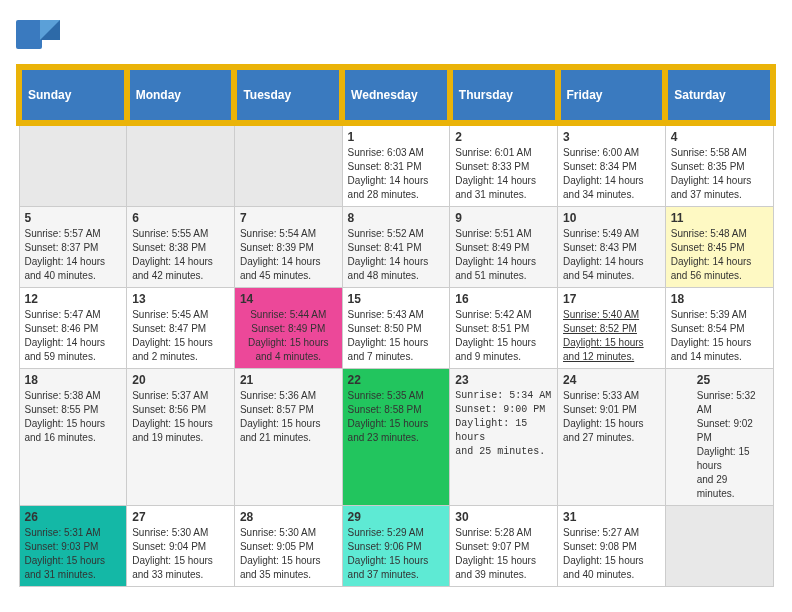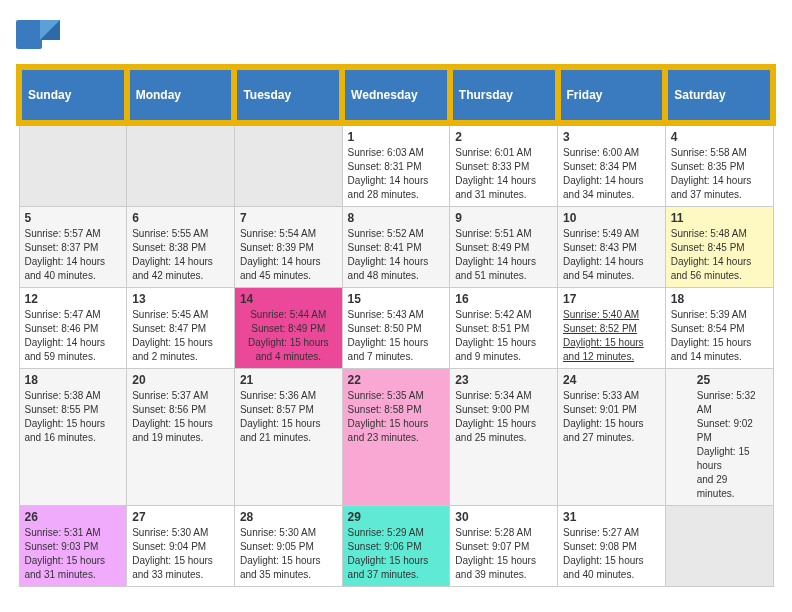--- a/index.html
+++ b/index.html
@@ -266,51 +266,51 @@
 Daylight: 15 hours
 and 19 minutes.</div>
         </td>
         <td style="background-color: rgb(245, 245, 245);">
           <span class="day-number">21</span>
           <div class="day-info" style="white-space: pre-line;">Sunrise: 5:36 AM
 Sunset: 8:57 PM
 Daylight: 15 hours
 and 21 minutes.</div>
         </td>
-        <td style="background-color: #f9a8d4;">
+        <td style="background-color: #22c55e;">
           <span class="day-number">22</span>
           <div class="day-info" style="white-space: pre-line;">Sunrise: 5:35 AM
 Sunset: 8:58 PM
 Daylight: 15 hours
 and 23 minutes.</div>
         </td>
         <td style="background-color: rgb(245, 245, 245);">
           <span class="day-number">23</span>
-          <div class="day-info" style="white-space: pre-line;">Sunrise: 5:34 AM
+          <div class="day-info" style="white-space: pre-line; font-family: Liberation Mono, monospace;">Sunrise: 5:34 AM
 Sunset: 9:00 PM
 Daylight: 15 hours
 and 25 minutes.</div>
         </td>
         <td style="background-color: rgb(245, 245, 245);">
           <span class="day-number">24</span>
           <div class="day-info" style="white-space: pre-line;">Sunrise: 5:33 AM
 Sunset: 9:01 PM
 Daylight: 15 hours
 and 27 minutes.</div>
         </td>
         <td style="background-color: rgb(245, 245, 245); padding-left: 31px;">
           <span class="day-number">25</span>
           <div class="day-info" style="white-space: pre-line;">Sunrise: 5:32 AM
 Sunset: 9:02 PM
 Daylight: 15 hours
 and 29 minutes.</div>
         </td>
       </tr>
       <tr>
-        <td style="background-color: #f0abfc;">
+        <td style="background-color: #14b8a6;">
           <span class="day-number">26</span>
           <div class="day-info" style="white-space: pre-line;">Sunrise: 5:31 AM
 Sunset: 9:03 PM
 Daylight: 15 hours
 and 31 minutes.</div>
         </td>
         <td style="background-color: rgb(255, 255, 255);">
           <span class="day-number">27</span>
           <div class="day-info" style="white-space: pre-line;">Sunrise: 5:30 AM
 Sunset: 9:04 PM

